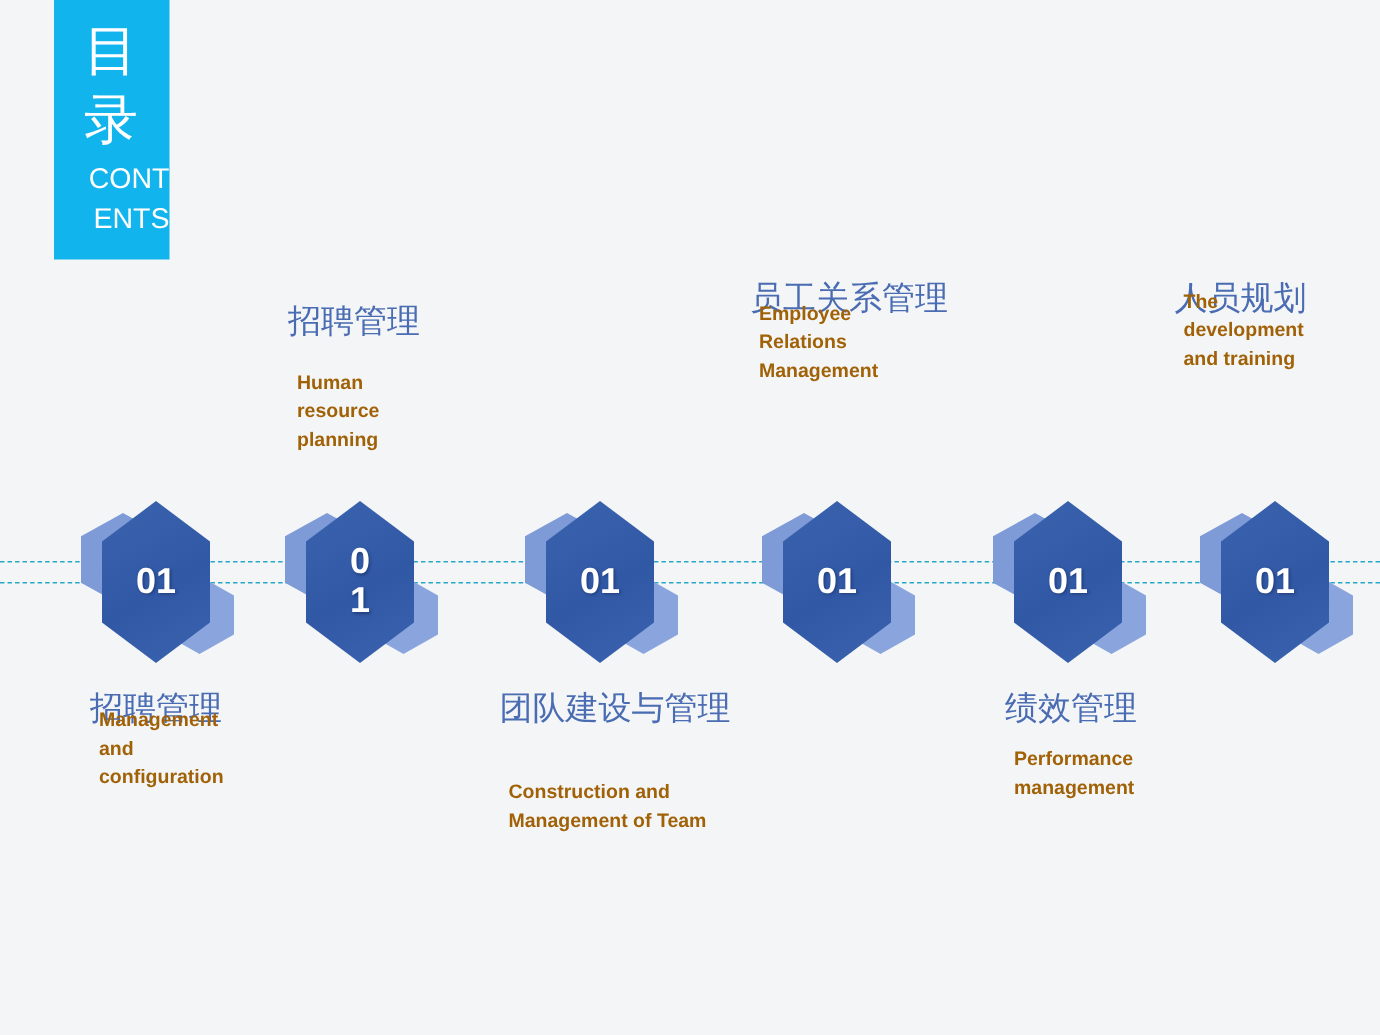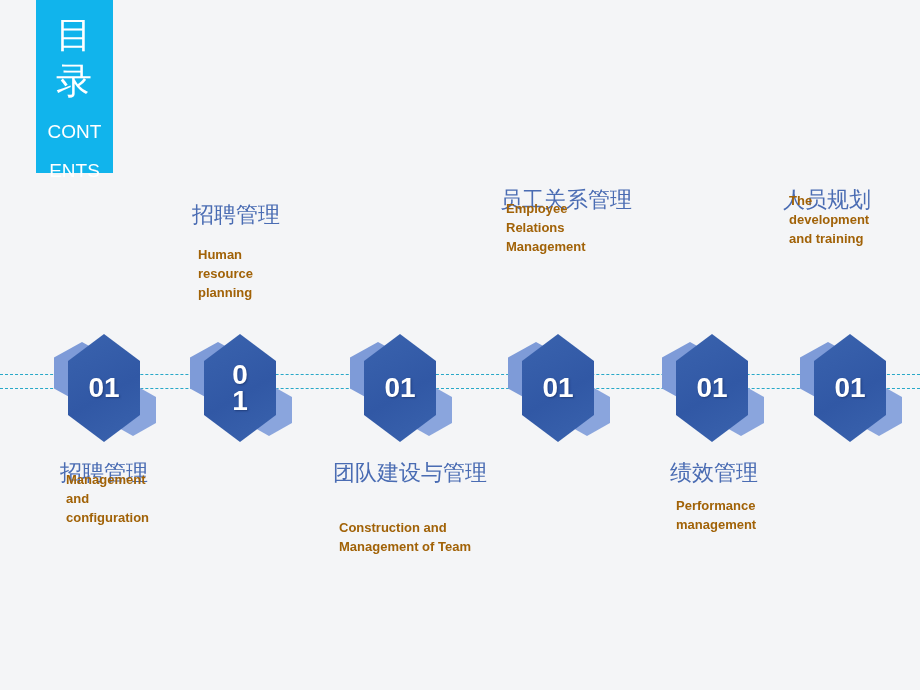--- a/index.html
+++ b/index.html
@@ -30,22 +30,23 @@
   }
   #contents-badge .cn {
     font-size: 36px;
     line-height: 46px;
     font-family: "DejaVu Sans", "Liberation Sans", sans-serif;
     letter-spacing: 1px;
   }
   #contents-badge .en {
     font-size: 19px;
     line-height: 23px;
-    margin-top: 16px;
+    margin-top: 4px;
     font-family: "Liberation Sans", sans-serif;
+    text-align: right;
   }
 
   
   .dash-line {
     position: absolute;
     left: 0;
     width: 920px;
     height: 0;
     border-top: 1.6px dashed #28a8c8;
   }
@@ -82,21 +83,21 @@
     height: 108px;
     left: 14px;
     top: 4px;
     background: linear-gradient(150deg, #3a63ae 0%, #3158a5 55%, #3a63ae 100%);
     display: flex;
     align-items: center;
     justify-content: center;
   }
   .hex-num {
     color: #ffffff;
-    font-size: 28px;
+    font-size: 24px;
     font-weight: bold;
     text-shadow: 1px 1px 2px rgba(20,40,90,0.55);
     line-height: 26px;
     text-align: center;
     width: 36px;
     word-break: break-all;
   }
   .hex-num.narrow { width: 16px; }
 
   

